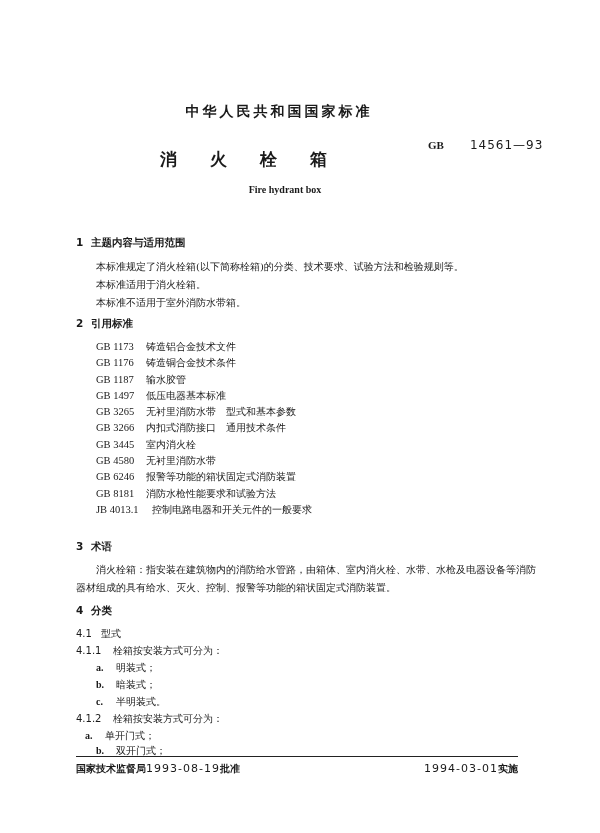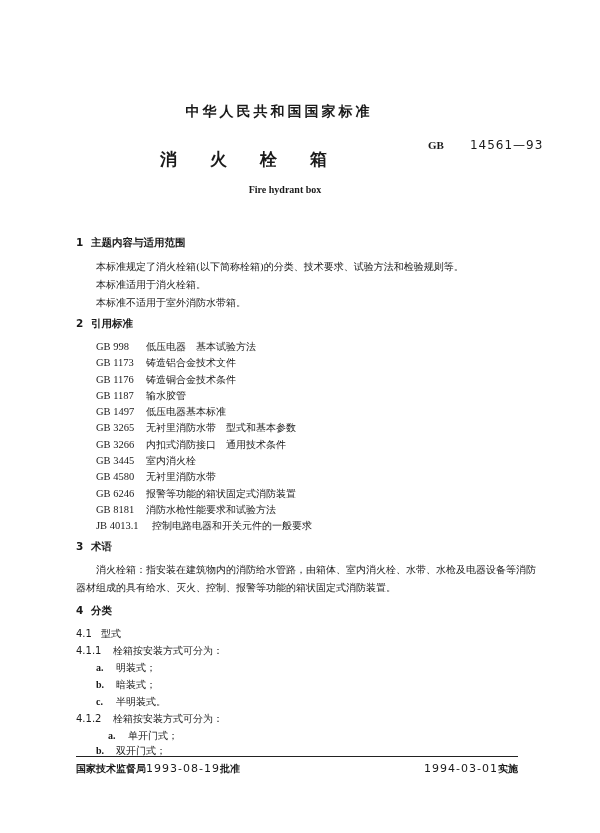--- a/index.html
+++ b/index.html
@@ -74,21 +74,20 @@
 </div>
 <div class="abs para" style="top:258px; left:96px;">本标准规定了消火栓箱(以下简称栓箱)的分类、技术要求、试验方法和检验规则等。</div>
 <div class="abs para" style="top:276px; left:96px;">本标准适用于消火栓箱。</div>
 <div class="abs para" style="top:294px; left:96px;">本标准不适用于室外消防水带箱。</div>
 
 <div class="abs sec-head" style="top:317px; left:76px;">
   <span class="n">2</span><span>引用标准</span>
 </div>
 
 <div class="abs" style="top:339px; left:96px;">
-  <div class="ref-row"><span class="code">GB 998</span><span>低压电器　基本试验方法</span></div>
   <div class="ref-row"><span class="code">GB 1173</span><span>铸造铝合金技术文件</span></div>
   <div class="ref-row"><span class="code">GB 1176</span><span>铸造铜合金技术条件</span></div>
   <div class="ref-row"><span class="code">GB 1187</span><span>输水胶管</span></div>
   <div class="ref-row"><span class="code">GB 1497</span><span>低压电器基本标准</span></div>
   <div class="ref-row"><span class="code">GB 3265</span><span>无衬里消防水带　型式和基本参数</span></div>
   <div class="ref-row"><span class="code">GB 3266</span><span>内扣式消防接口　通用技术条件</span></div>
   <div class="ref-row"><span class="code">GB 3445</span><span>室内消火栓</span></div>
   <div class="ref-row"><span class="code">GB 4580</span><span>无衬里消防水带</span></div>
   <div class="ref-row"><span class="code">GB 6246</span><span>报警等功能的箱状固定式消防装置</span></div>
   <div class="ref-row"><span class="code">GB 8181</span><span>消防水枪性能要求和试验方法</span></div>
@@ -112,21 +111,21 @@
 <div class="abs clause" style="top:642px; left:76px;">
   <span class="cn" style="width:37px;">4.1.1</span><span>栓箱按安装方式可分为：</span>
 </div>
 <div class="abs item" style="top:659px; left:96px;"><span class="lbl">a.</span><span>明装式；</span></div>
 <div class="abs item" style="top:676px; left:96px;"><span class="lbl">b.</span><span>暗装式；</span></div>
 <div class="abs item" style="top:693px; left:96px;"><span class="lbl">c.</span><span>半明装式。</span></div>
 
 <div class="abs clause" style="top:710px; left:76px;">
   <span class="cn" style="width:37px;">4.1.2</span><span>栓箱按安装方式可分为：</span>
 </div>
-<div class="abs item" style="top:727px; left:108px;"><span class="lbl">a.</span><span>单开门式；</span></div>
+<div class="abs item" style="top:727px; left:85px;"><span class="lbl">a.</span><span>单开门式；</span></div>
 <div class="abs item" style="top:742px; left:96px;"><span class="lbl">b.</span><span>双开门式；</span></div>
 
 <div class="abs" style="top:756px; left:76px; width:442px; border-top:1.5px solid #222;"></div>
 
 <div class="abs footer-l" style="top:762px; left:76px;">
   <span>国家技术监督局</span><span class="date">1993-08-19</span><span>批准</span>
 </div>
 <div class="abs footer-r" style="top:762px; left:auto; right:82px;">
   <span class="date">1994-03-01</span><span>实施</span>
 </div>

